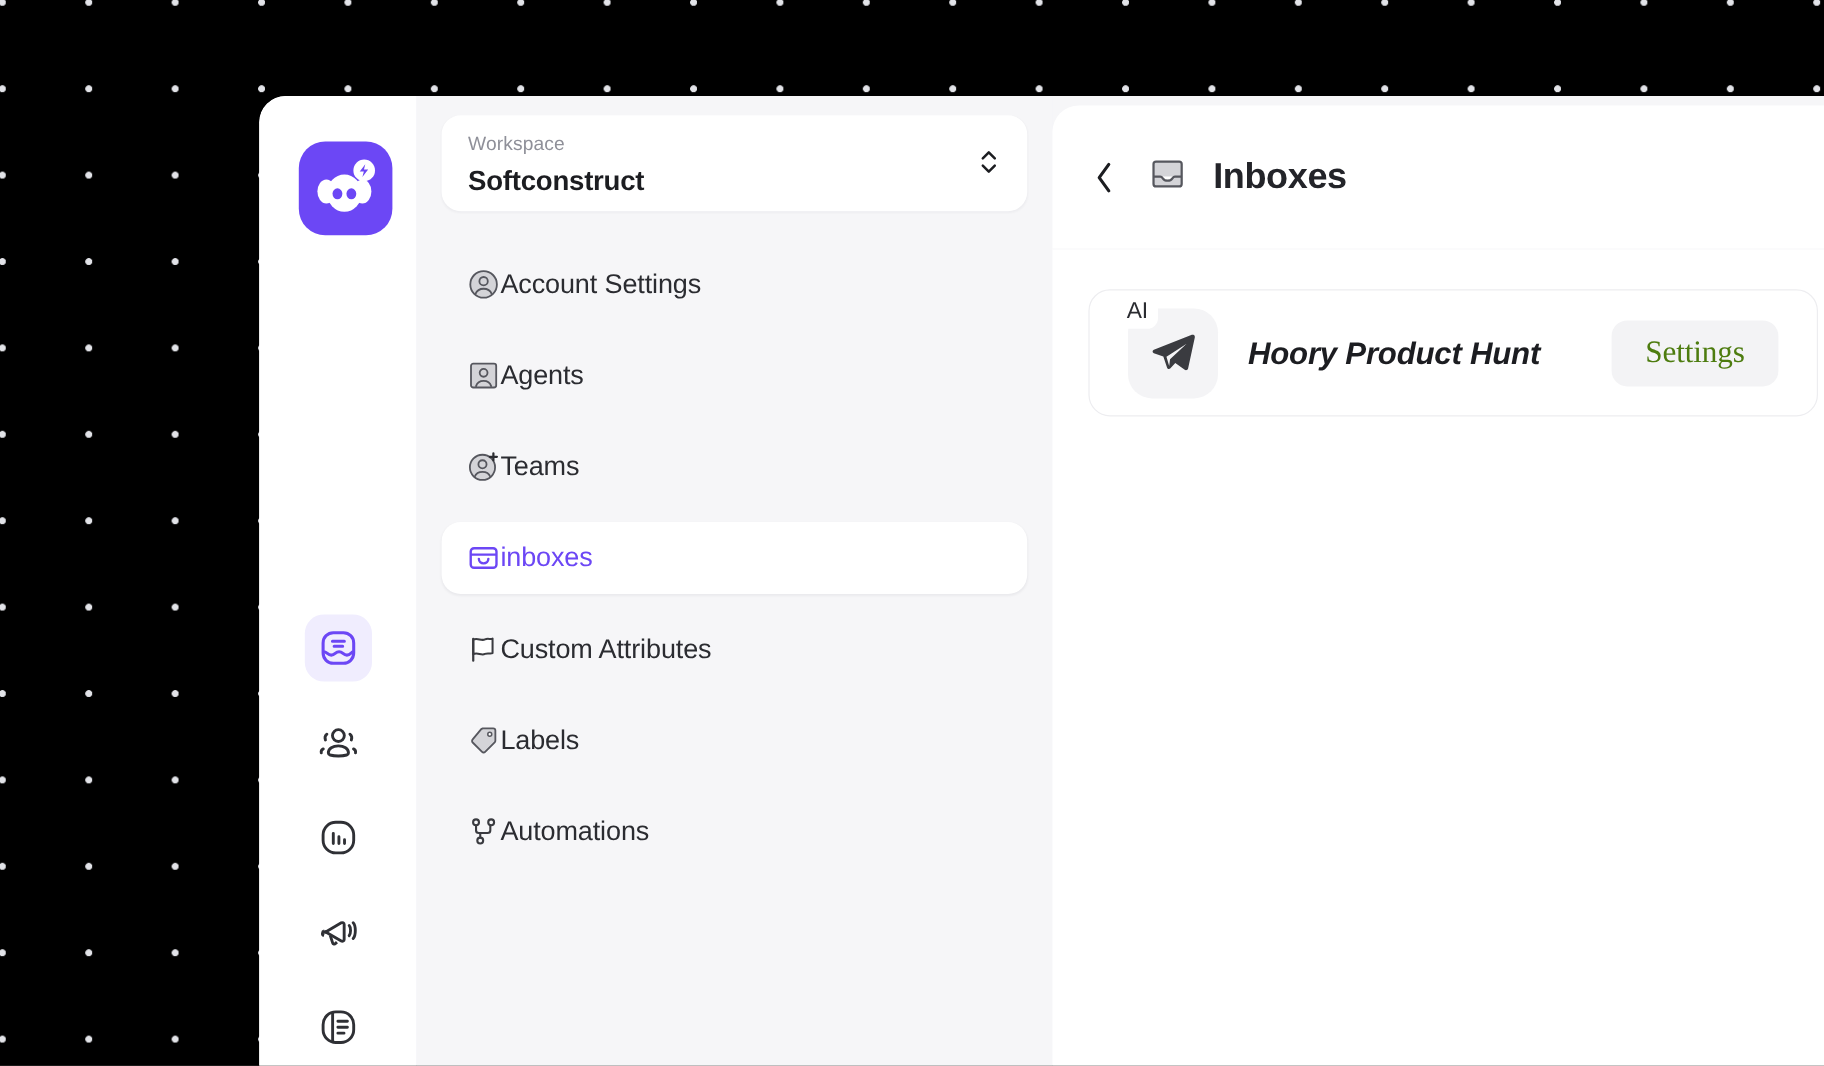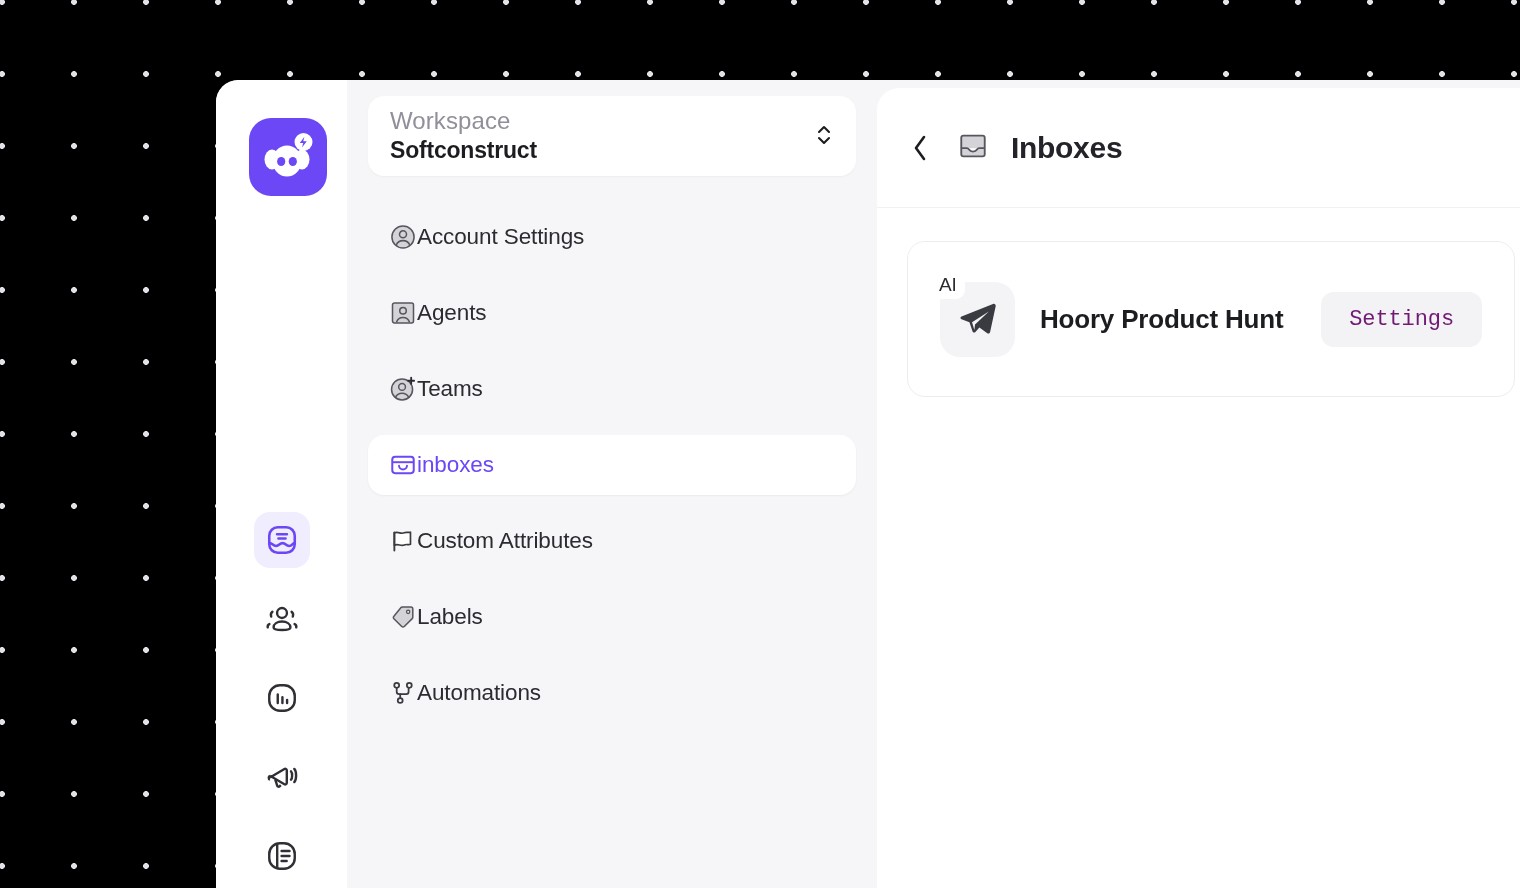--- a/index.html
+++ b/index.html
@@ -75,21 +75,21 @@
   }
   .workspace-select {
     background: #ffffff;
     border-radius: 16px;
     height: 80px;
     padding: 14px 22px 0 22px;
     display: flex; align-items: flex-start; justify-content: space-between;
     box-shadow: 0 1px 2px rgba(16,24,40,0.04);
   }
   .ws-label {
-    font-size: 24px; color: #8f9099; line-height: 22px; letter-spacing: 0.1px;
+    font-size: 16px; color: #8f9099; line-height: 22px; letter-spacing: 0.1px;
   }
   .ws-value {
     font-size: 23px; color: #1c1d21; font-weight: 700; line-height: 30px;
     margin-top: 3px; letter-spacing: -0.2px;
   }
   .ws-chevrons { margin-top: 9px; color: #1c1d21; }
 
   .nav-list { margin-top: 31px; }
   .nav-item {
     display: flex; align-items: center; 
@@ -133,21 +133,21 @@
 
   .inbox-grid {
     display: flex;
     gap: 18px;
     padding: 33px 0 0 30px;
   }
   .inbox-card {
     background: #ffffff;
     border: 1px solid #ededf0;
     border-radius: 18px;
-    height: 156px;
+    height: 106px;
     display: flex; align-items: center;
     padding: 0 32px 0 32px;
     gap: 25px;
     flex: 0 0 auto;
   }
   .inbox-card.card-1 { width: 608px; }
   .channel-avatar {
     position: relative;
     width: 75px; height: 75px;
     flex: 0 0 75px;
@@ -159,39 +159,39 @@
     position: absolute;
     left: -9px; top: -11px;
     background: #ffffff;
     border-radius: 9px;
     padding: 2px 8px 3px 8px;
     font-size: 19px;
     color: #2b2c31;
     line-height: 23px;
     letter-spacing: -0.2px;
   }
-  .card-text { flex: 1 1 auto; min-width: 0; }
+  .card-text { flex: 1 1 auto; min-width: 0; font-style: italic; }
   .card-title {
     font-size: 26px; font-weight: 600; color: #1c1d21;
     letter-spacing: -0.2px; line-height: 32px;
     white-space: nowrap;
   }
   .card-sub {
     font-size: 21px; color: #6d6e77; margin-top: 5px; line-height: 26px;
     white-space: nowrap;
   }
   .settings-btn {
     background: #f3f3f5;
     border: none;
     border-radius: 13px;
     height: 55px;
     padding: 0 28px;
-    font-size: 22px;
-    color: #701a75;
-    font-family: Liberation Mono, monospace;
+    font-size: 26px;
+    color: #4d7c0f;
+    font-family: Liberation Serif, serif;
     letter-spacing: -0.1px;
     flex: 0 0 auto;
   }
 </style>
 </head>
 <body>
 
 <div id="page">
 
   <div class="app-window">

